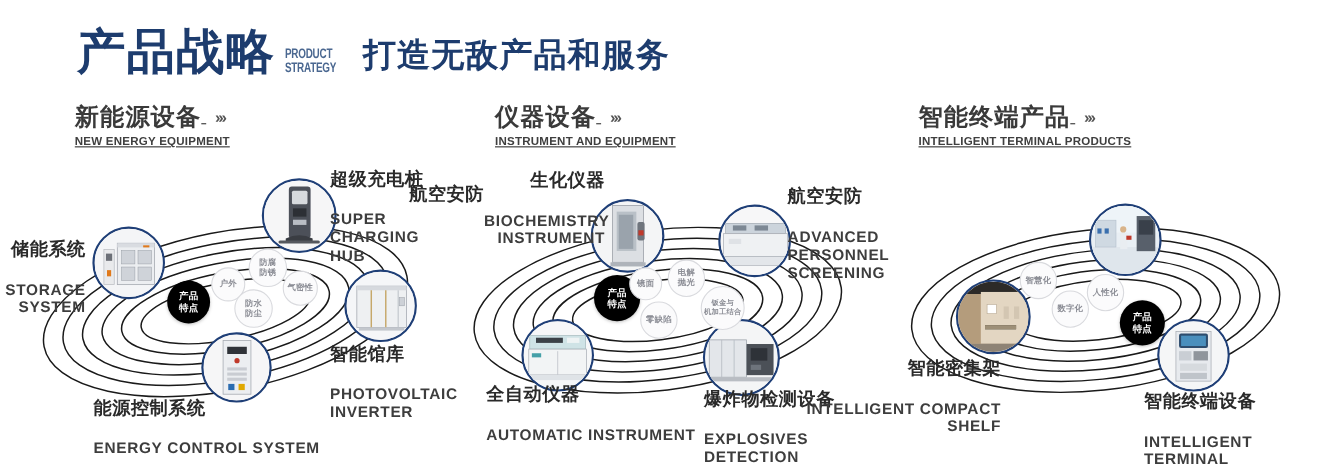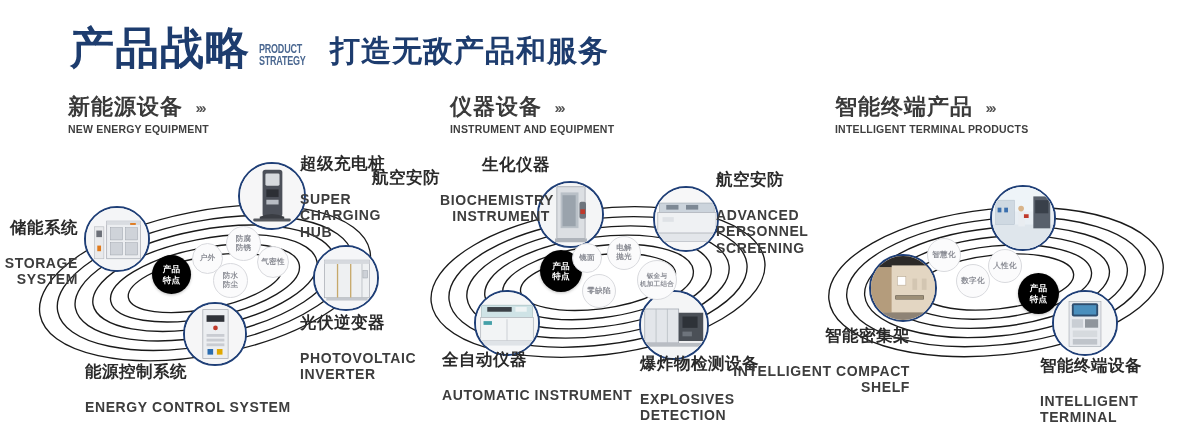--- a/index.html
+++ b/index.html
@@ -47,20 +47,21 @@
     font-size: 30px;
     font-weight: bold;
     color: #1d3c6e;
     letter-spacing: 1px;
     line-height: 1;
   }
 
   
   .sec-title {
     position: absolute;
+    text-decoration: underline;
   }
   .sec-title .cn {
     font-size: 22px;
     font-weight: bold;
     color: #3a3a3a;
     letter-spacing: 1px;
     line-height: 1.1;
     display: inline-block;
     vertical-align: middle;
   }
@@ -228,21 +229,21 @@
       <rect x="10" y="14" width="48" height="40" fill="#eef0f2" stroke="#a9adb4" stroke-width=".8"></rect>
       <rect x="10" y="14" width="48" height="4" fill="#d6d9de"></rect>
       <line x1="24" y1="18" x2="24" y2="54" stroke="#c6a86a" stroke-width="1.4"></line>
       <line x1="38" y1="18" x2="38" y2="54" stroke="#c6a86a" stroke-width="1.4"></line>
       <line x1="50" y1="18" x2="50" y2="54" stroke="#b8bcc3" stroke-width=".9"></line>
       <rect x="51" y="25" width="5" height="8" fill="#cdd1d7" stroke="#9aa0a8" stroke-width=".5"></rect>
       <rect x="12" y="54" width="44" height="3" fill="#c3c7cd"></rect>
     </svg>
   </div>
   <div class="lbl" style="left:300px; top:163px;">
-    <span class="cn">光伏逆变器</span>
+    <span class="cn">智能馆库</span>
     <span class="en">PHOTOVOLTAIC INVERTER</span>
   </div>
 
   <div class="node" style="left:183px; top:152px; width:64px; height:64px;">
     <svg class="ph" viewBox="0 0 64 64">
       <rect width="64" height="64" fill="#f6f6f7"></rect>
       <rect x="19" y="6" width="27" height="52" fill="#eceef1" stroke="#a9adb4" stroke-width=".8"></rect>
       <rect x="23" y="12" width="19" height="7" fill="#2f3238"></rect>
       <rect x="30" y="23" width="5" height="5" rx="2.5" fill="#c0392b"></rect>
       <rect x="23" y="32" width="19" height="3" fill="#c9ccd2"></rect>

